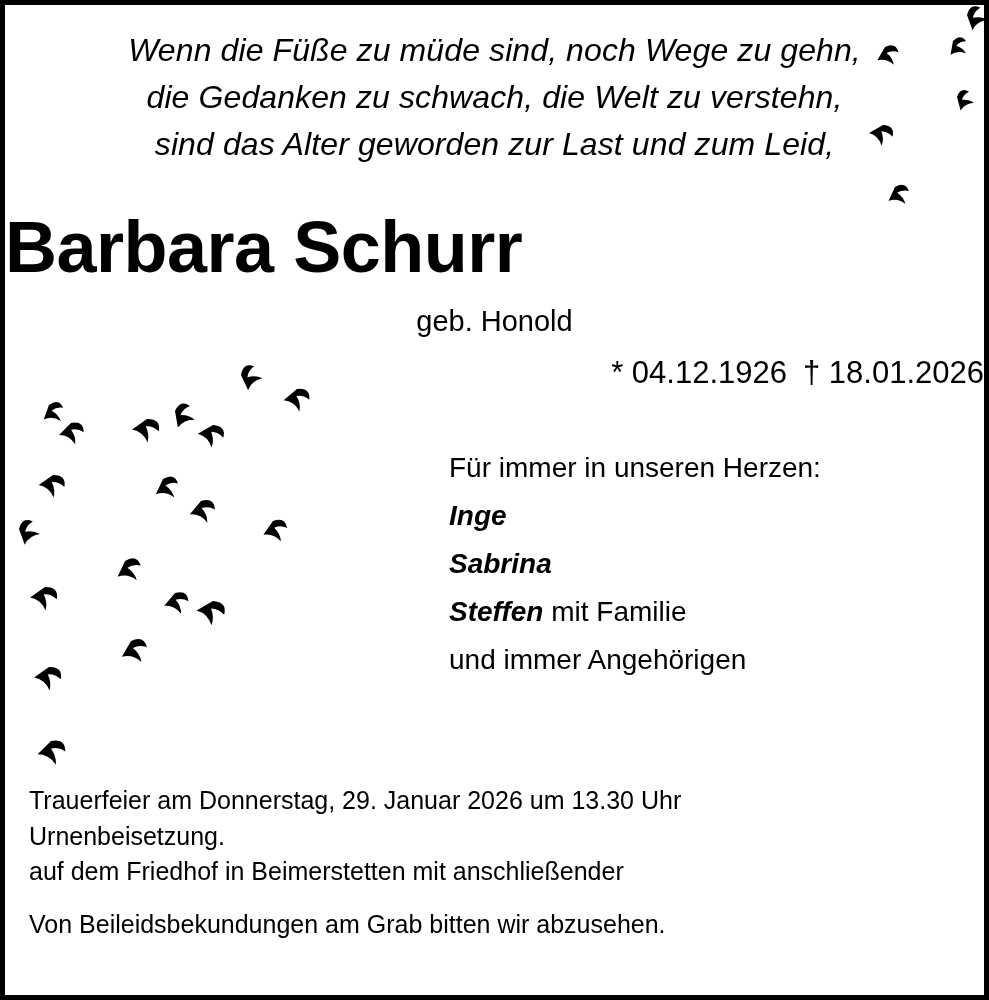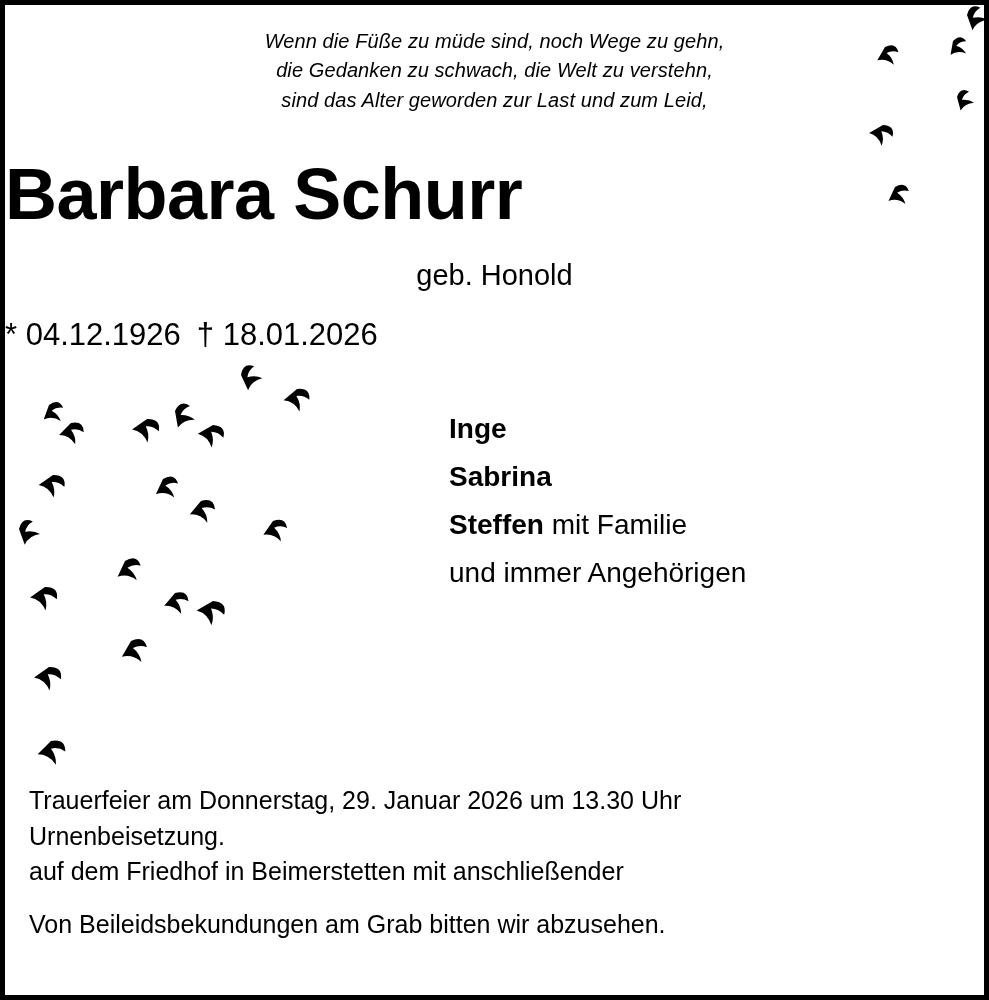--- a/index.html
+++ b/index.html
@@ -20,69 +20,69 @@
     border: 5px solid #000000;
     overflow: hidden;
   }
 
   
   .poem {
     margin: 0;
     padding-top: 22px;
     text-align: center;
     font-style: italic;
-    font-size: 20px;
+    font-size: 32px;
     line-height: 1.47;
     letter-spacing: 0.1px;
   }
   .poem .line {
     display: block;
     white-space: nowrap;
   }
 
   
   .name {
     margin: 0;
     padding-top: 42px;
     font-size: 72px;
     font-weight: bold;
     line-height: 1.05;
     letter-spacing: -0.5px;
   }
   .maiden {
-    margin: 7px;
+    margin: 0;
     padding-top: 18px;
     text-align: center;
     font-size: 29px;
     line-height: 1.2;
   }
   .dates {
     margin: 0;
     padding-top: 16px;
-    text-align: left;
+    text-align: right;
     font-size: 31px;
     line-height: 1.2;
     white-space: nowrap;
   }
   .dates .sep {
     display: inline-block;
     width: 16px;
   }
 
   
   .survivors {
     margin: 0;
     padding-left: 444px;
     padding-top: 52px;
     font-size: 28px;
     line-height: 1.72;
   }
   .survivors .intro { white-space: nowrap; }
   .survivors .person { white-space: nowrap; }
-  .survivors b { font-weight: bold; }
+  .survivors b { font-weight: bold; font-style: italic; }
 
   
   .service {
     margin: 0;
     padding: 0 24px;
     position: absolute;
     left: 0;
     right: 0;
     top: 778px;
     font-size: 25px;
@@ -194,20 +194,21 @@
     <span class="line">sind das Alter geworden zur Last und zum Leid,</span>
   </div>
 
   <h1 class="name">Barbara Schurr</h1>
   <div class="maiden">geb. Honold</div>
   <div class="dates">
     <span>* 04.12.1926</span><span class="sep"></span><span>† 18.01.2026</span>
   </div>
 
   <div class="survivors">
+    <div class="intro">Für immer in unseren Herzen:</div>
     <div class="person">
       <b>Inge</b><span></span>
     </div>
     <div class="person">
       <b>Sabrina</b><span></span>
     </div>
     <div class="person">
       <b>Steffen</b><span> mit Familie</span>
     </div>
     <div class="person">

